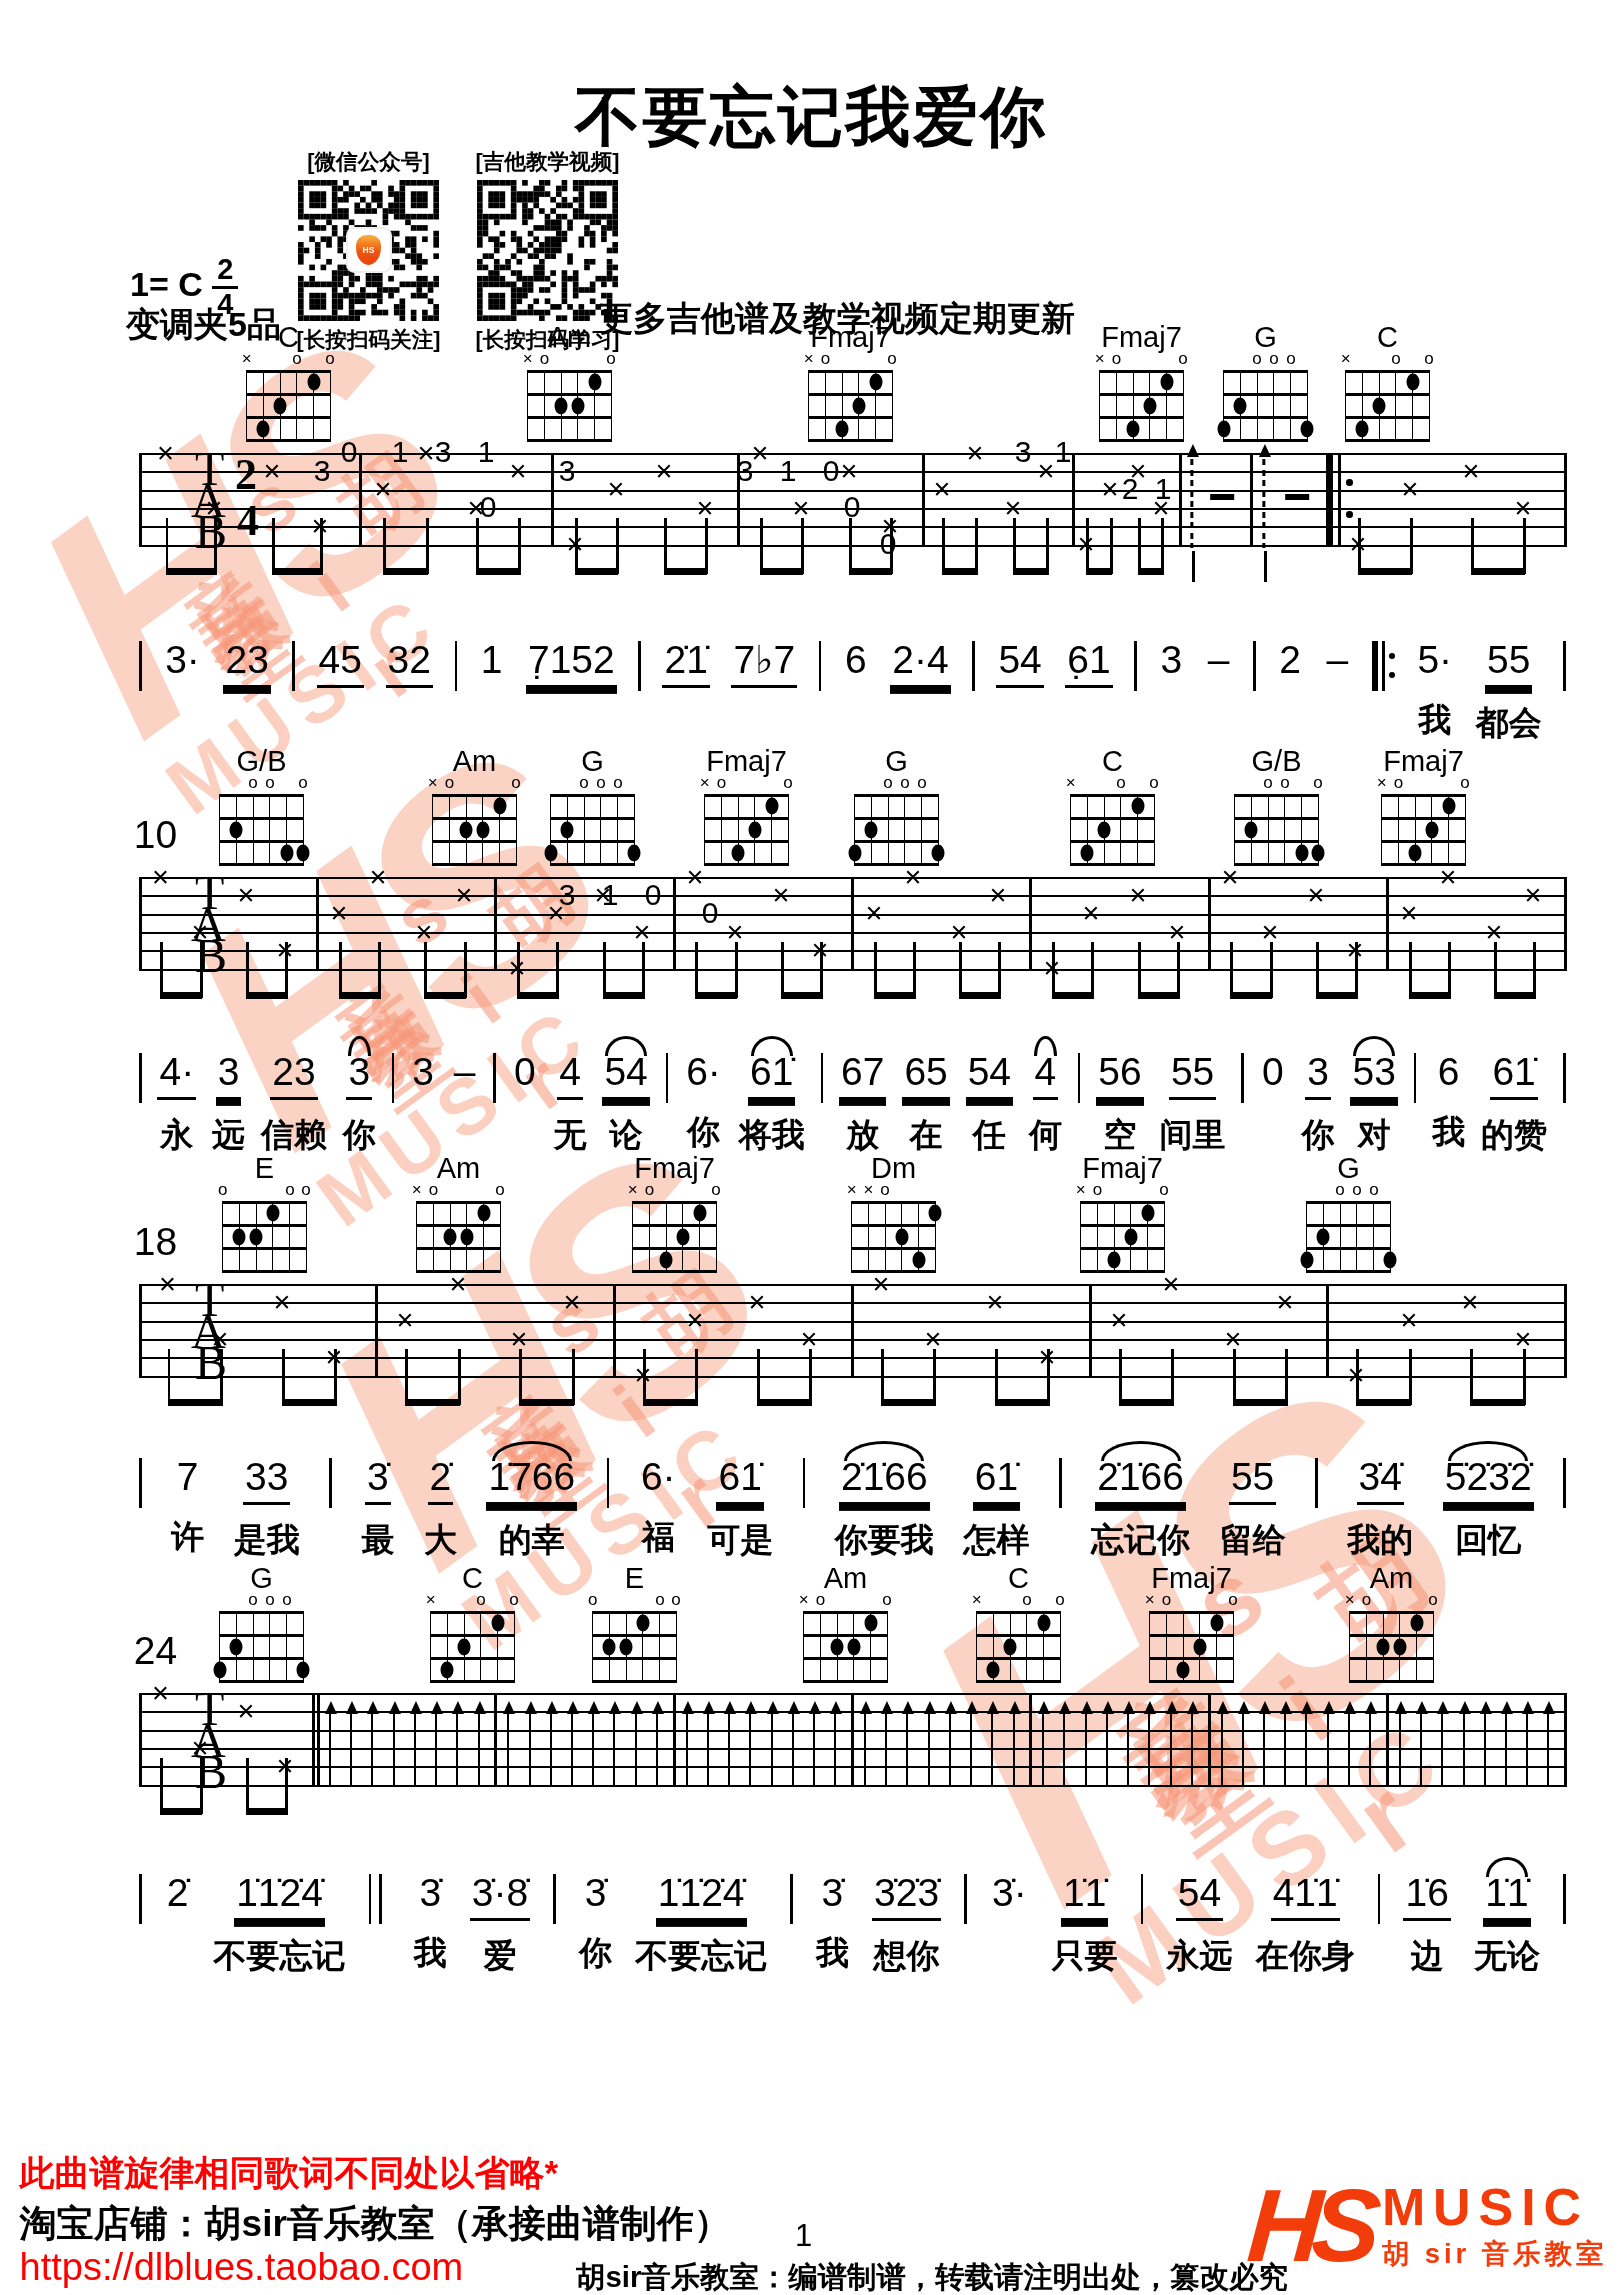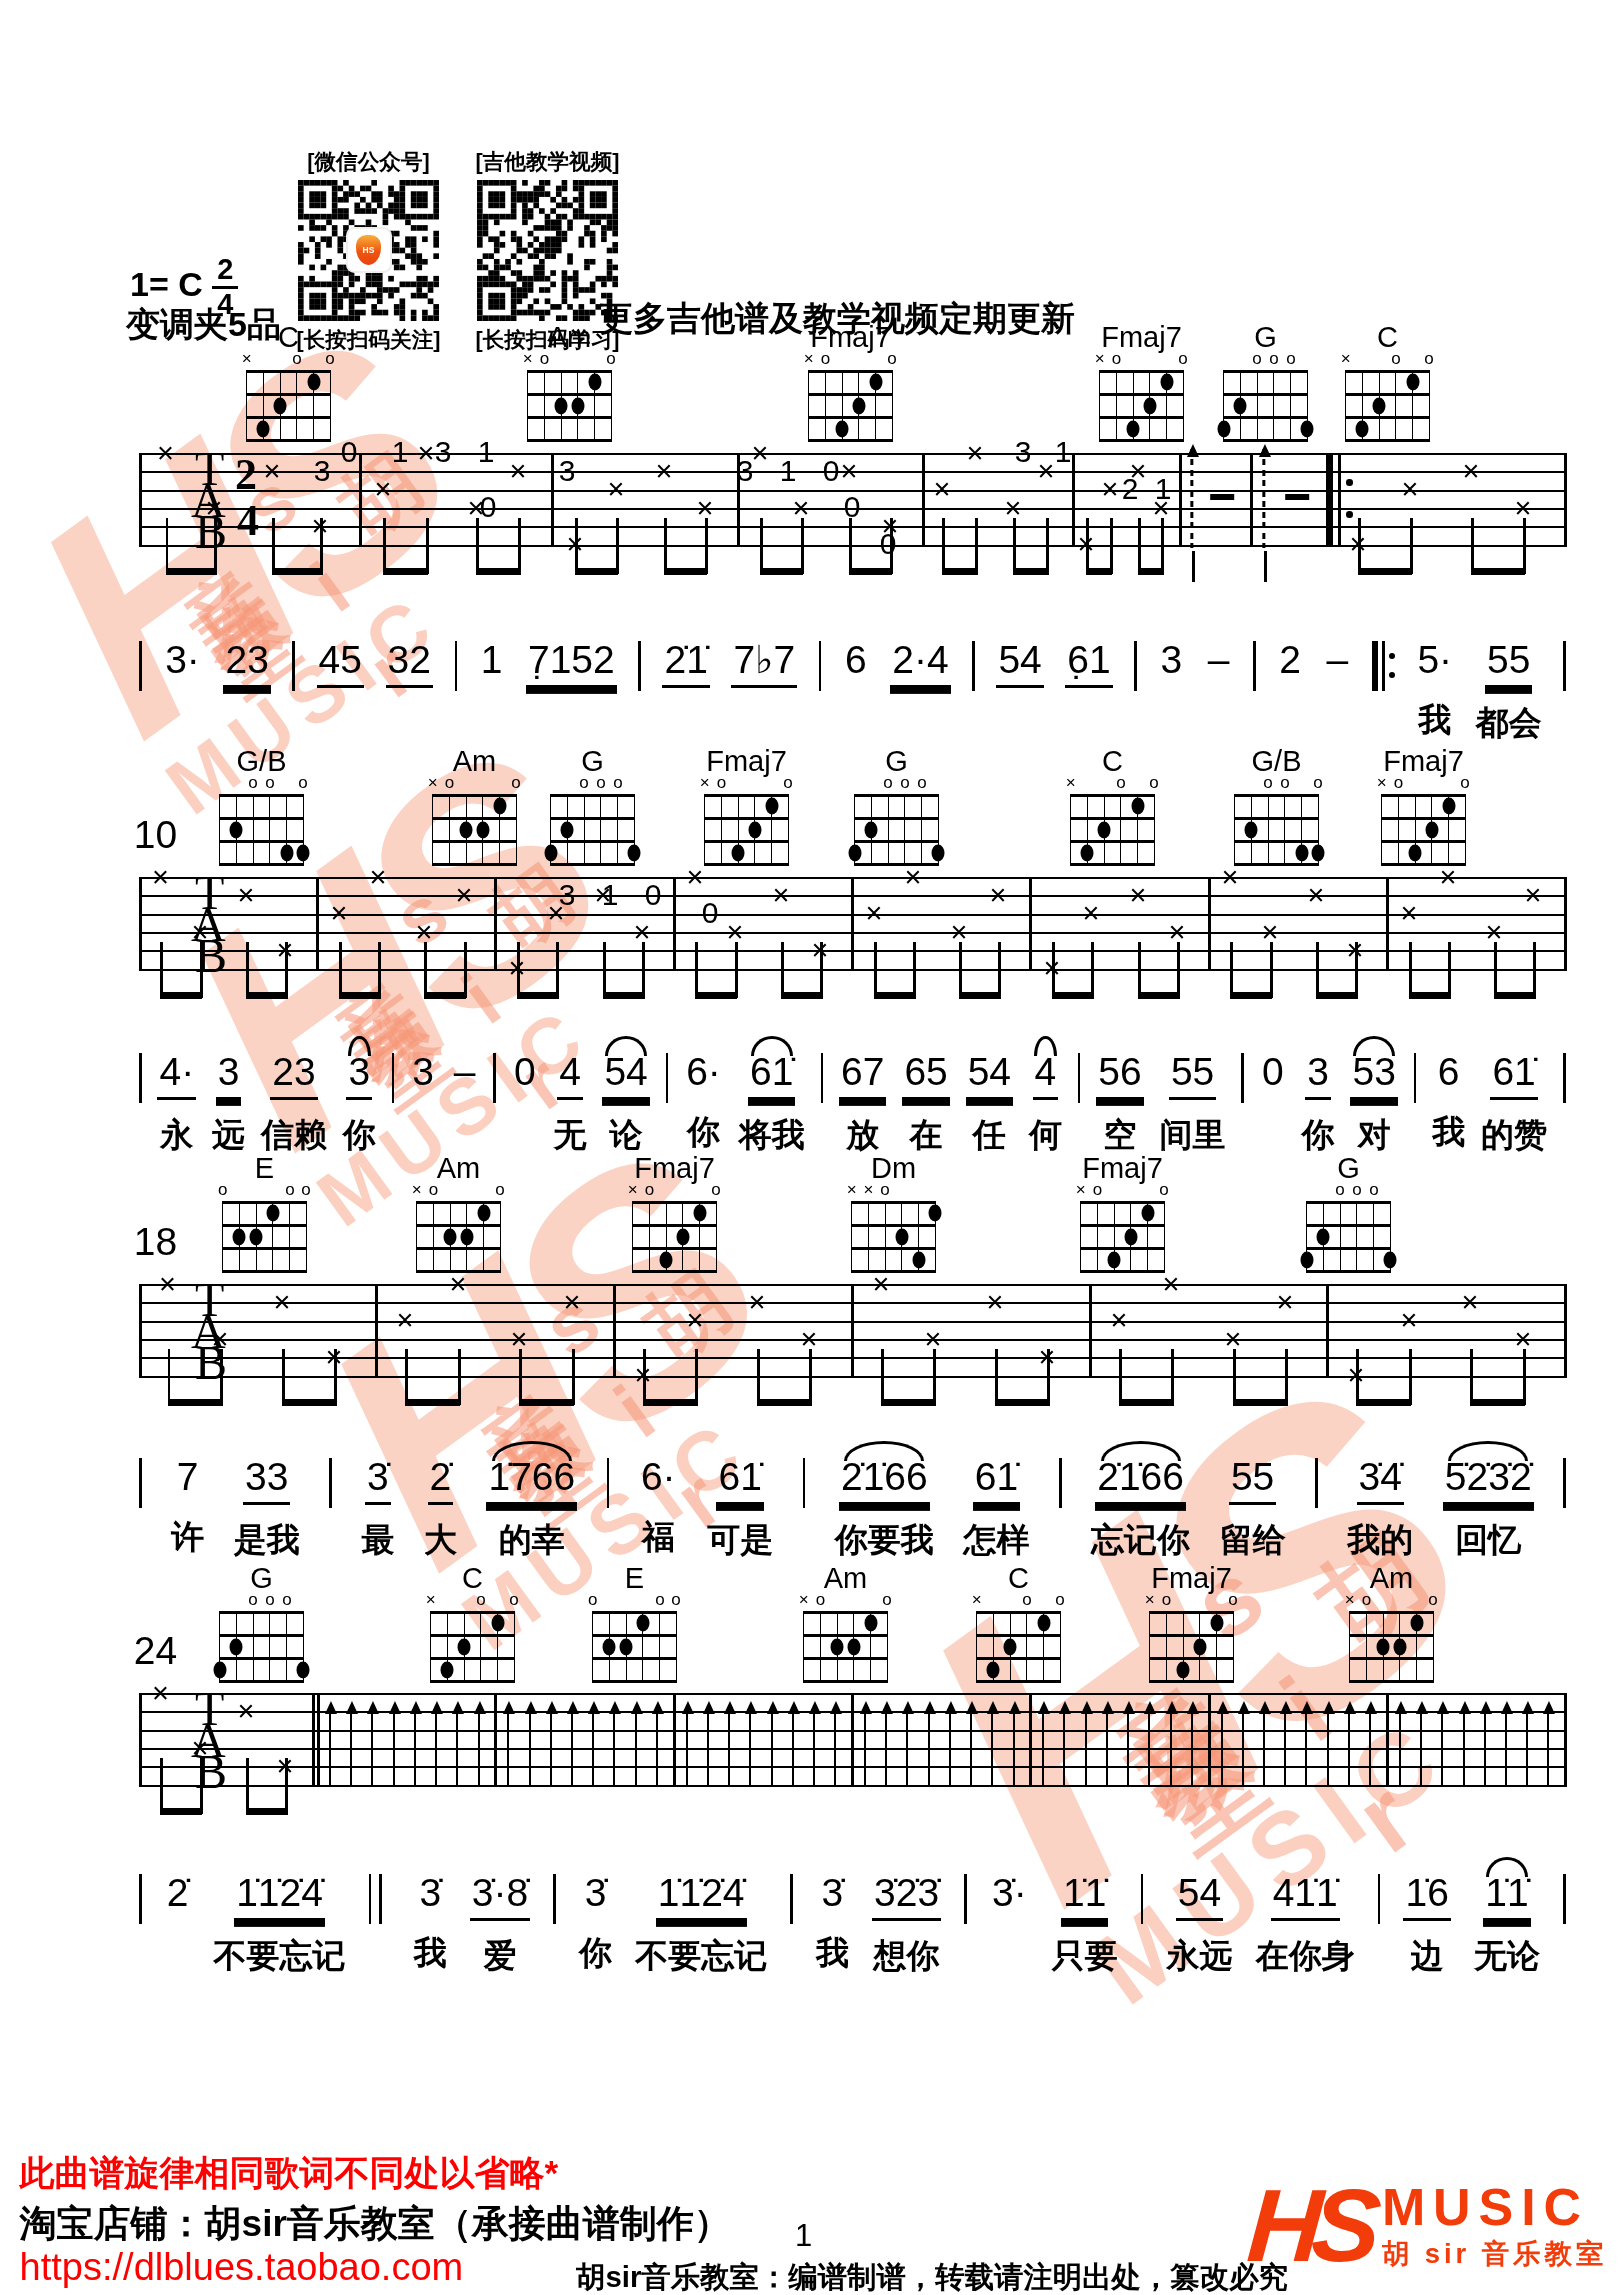--- a/index.html
+++ b/index.html
@@ -107,20 +107,21 @@
                <div class="wm-mu">MUSIC</div>
                <div class="wm-cn">胡sir音乐教室</div>
       </div>
       <div class="wm" style="left: 1021px; top: 1525px; transform: rotate(-36deg) scale(1.3);">
         <div class="wm-hs">HS</div>
                <div class="wm-mu">MUSIC</div>
                <div class="wm-cn">胡sir音乐教室</div>
       </div>
     </div>
 
+  <div class="abs title">不要忘记我爱你</div>
 
   <div class="abs qrbox" style="left:293px;top:147px;">
     <div class="qr-lab">[微信公众号]</div>
     <div class="qrwrap">
       <svg id="qr1" class="qrsvg" viewBox="0 0 25 25">
           <g fill="#000">
             <rect x="0" y="0" width="1" height="1"></rect>
             <rect x="1" y="0" width="1" height="1"></rect>
             <rect x="2" y="0" width="1" height="1"></rect>
             <rect x="3" y="0" width="1" height="1"></rect>

